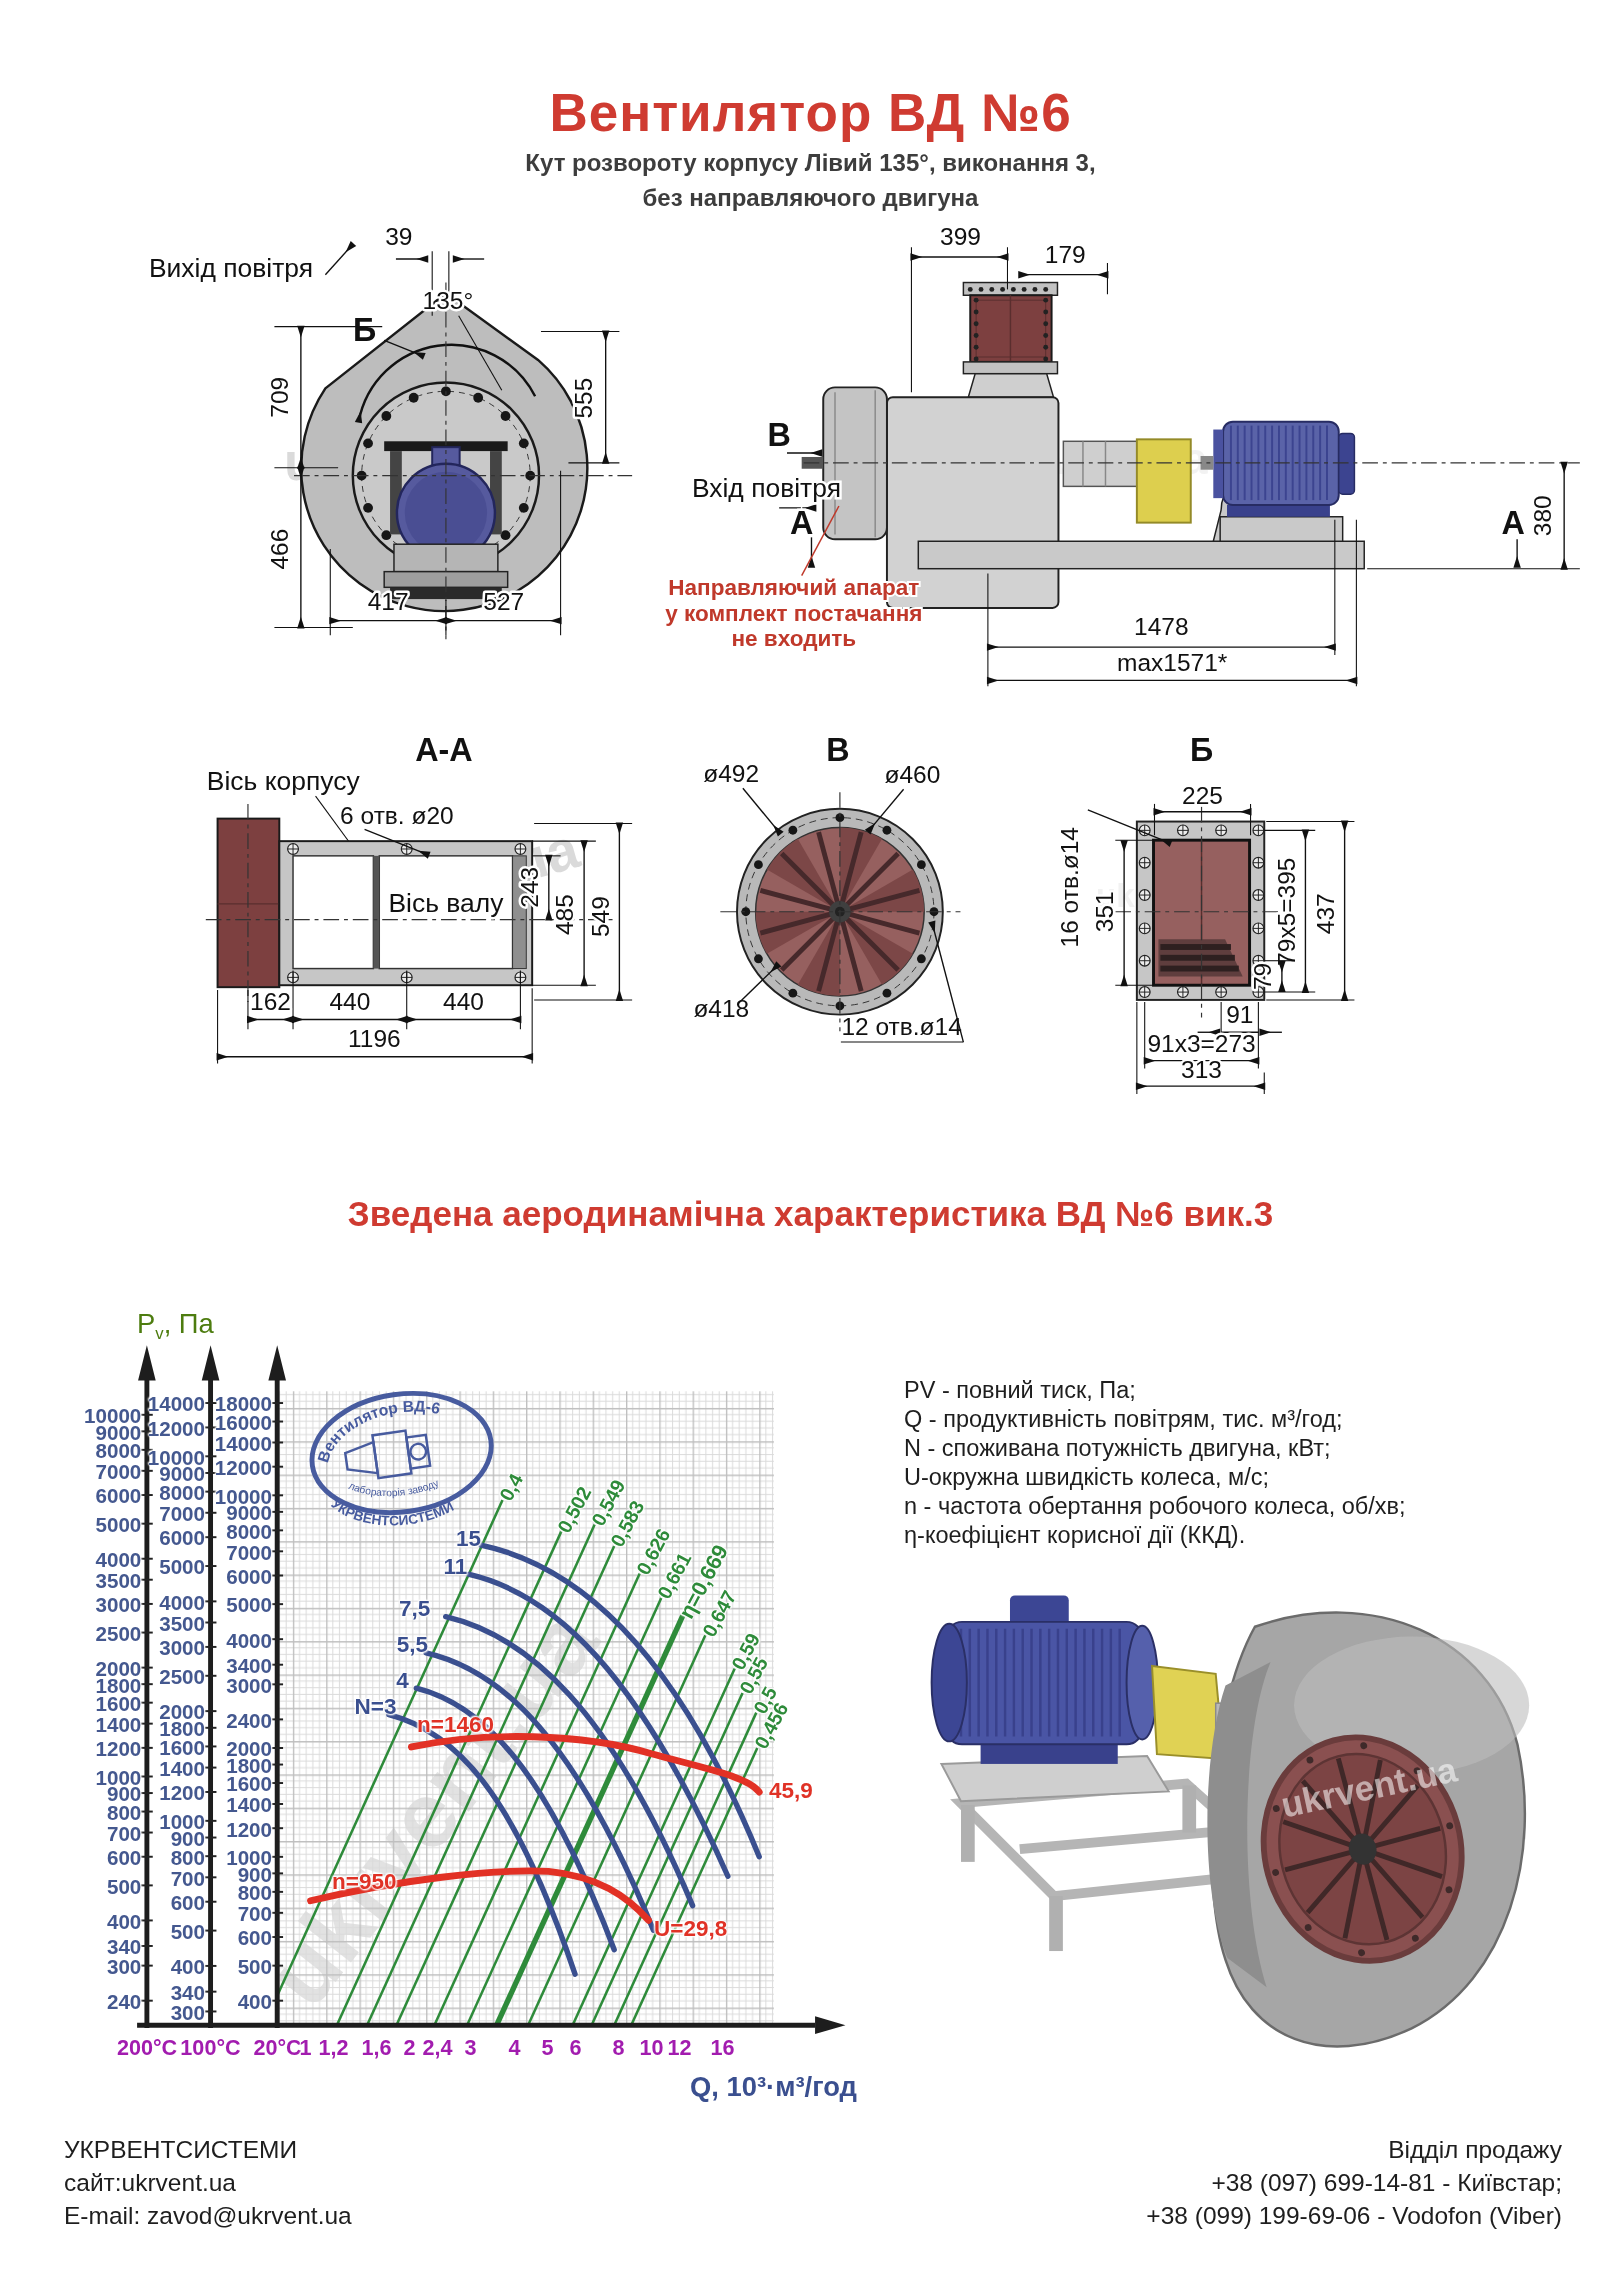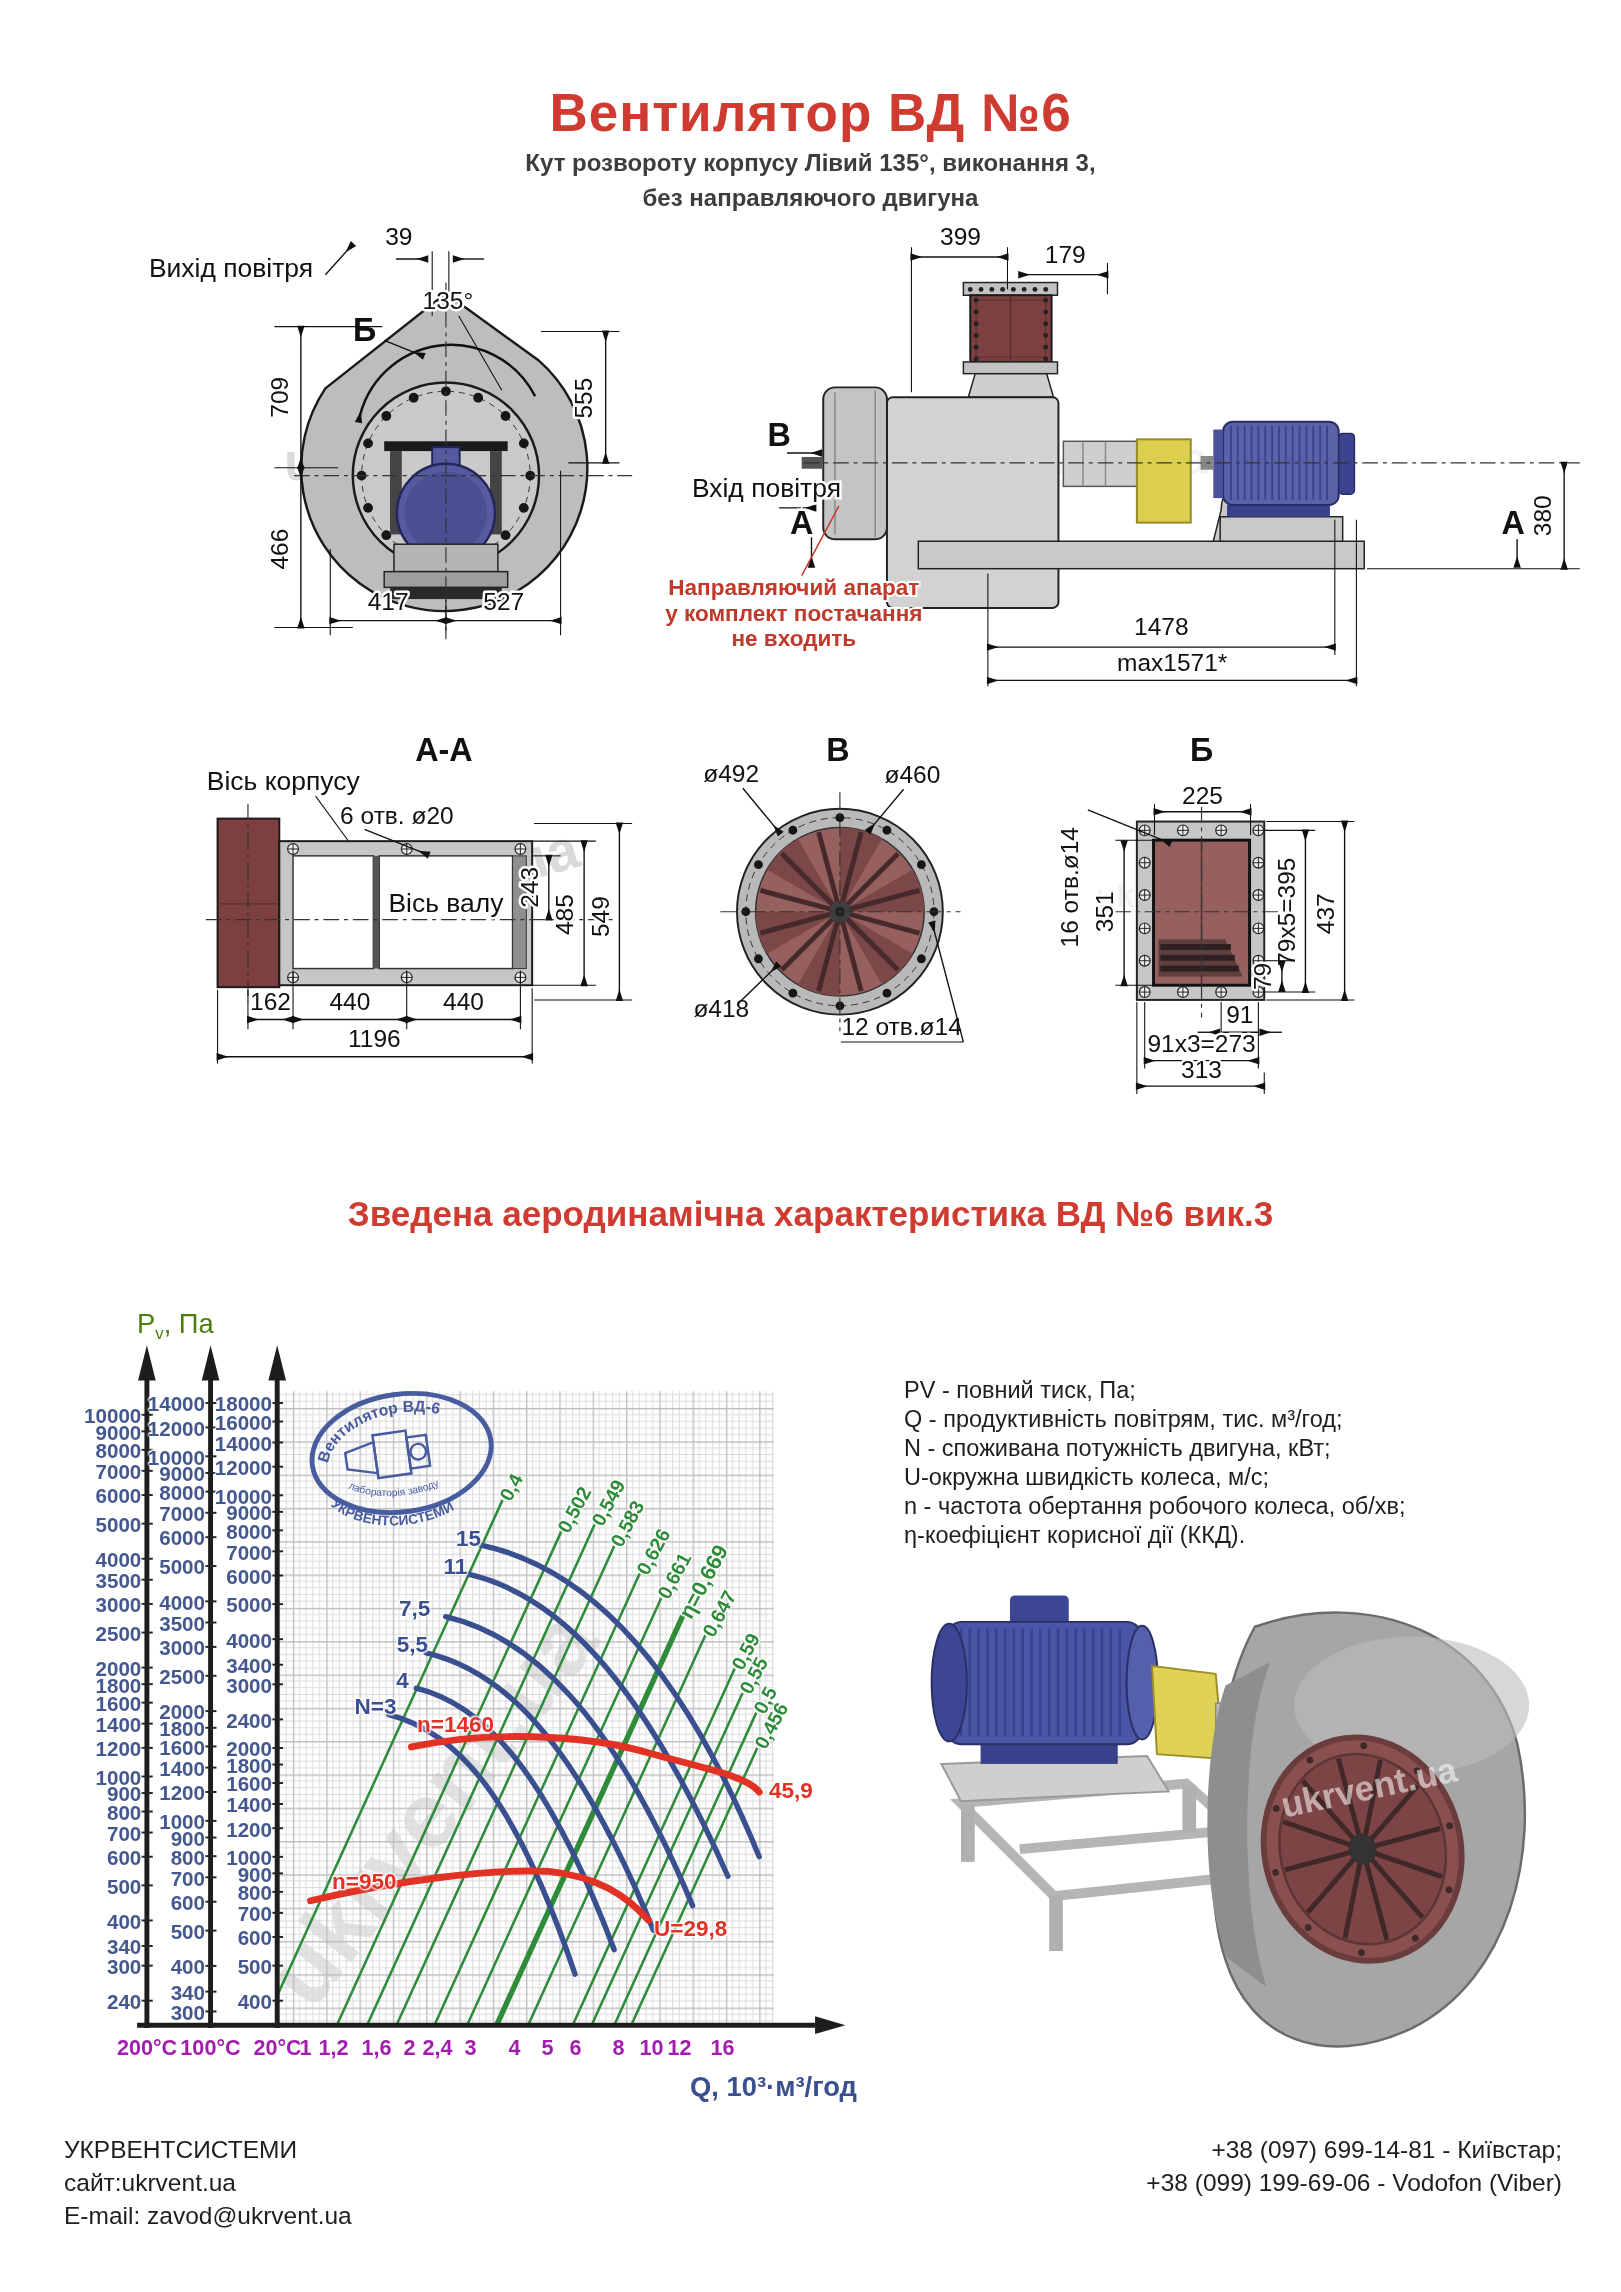--- a/index.html
+++ b/index.html
@@ -800,18 +800,19 @@
     </g>
     <text x="430" y="255" transform="rotate(-12 430 255)" font-size="36" font-weight="bold" fill="rgba(255,255,255,0.55)">ukrvent.ua</text>
   </svg>
 
   <div class="abs footer" style="left:64px;top:2133px;">
     <div>УКРВЕНТСИСТЕМИ</div>
     <div>сайт:ukrvent.ua</div>
     <div>E-mail: zavod@ukrvent.ua</div>
   </div>
   <div class="abs footer" style="left:980px;top:2133px;width:582px;text-align:right;">
+    <div>Відділ продажу</div>
     <div>+38 (097) 699-14-81 - Київстар;</div>
     <div>+38 (099) 199-69-06 - Vodofon (Viber)</div>
   </div>
 
 </div>
 
 
 </body></html>

